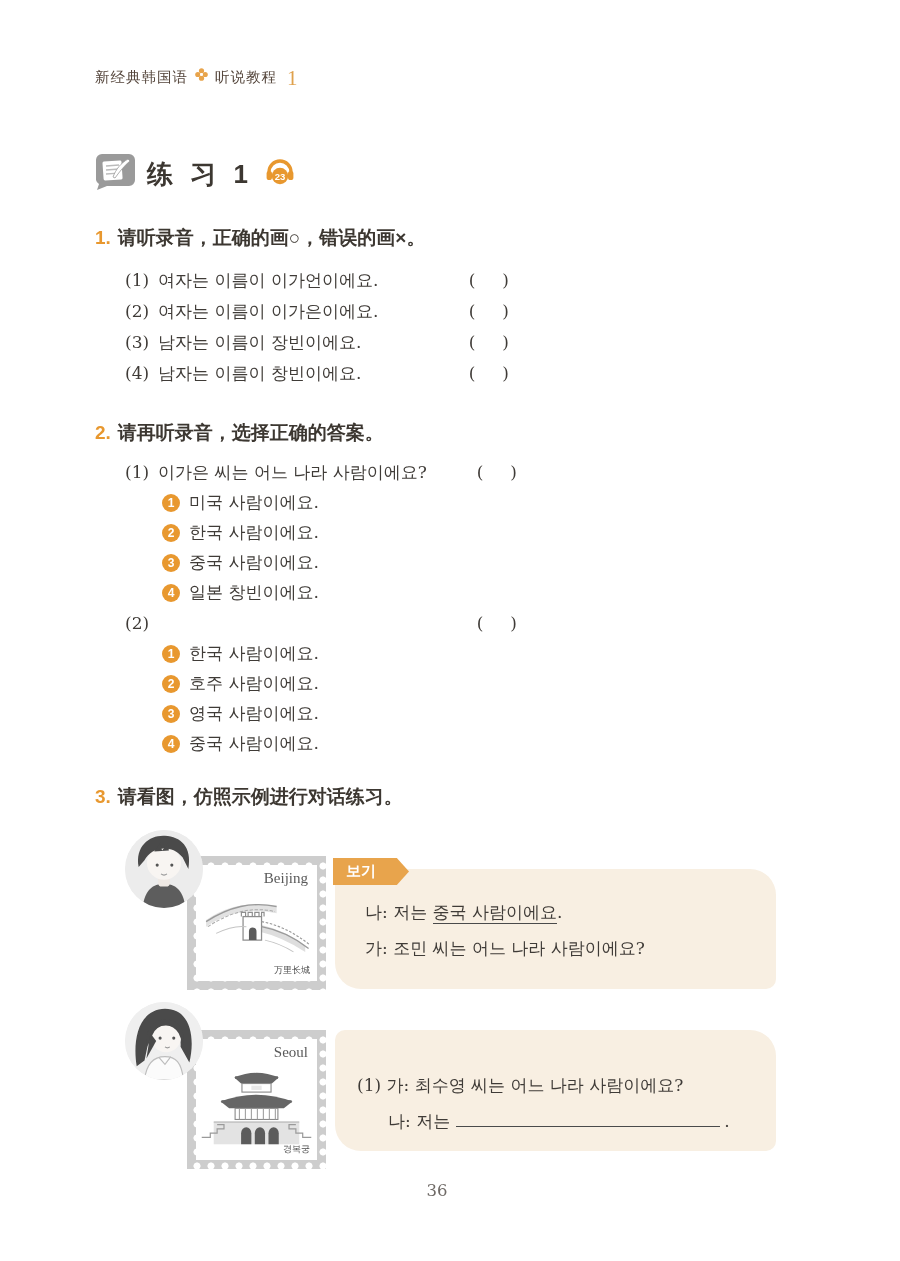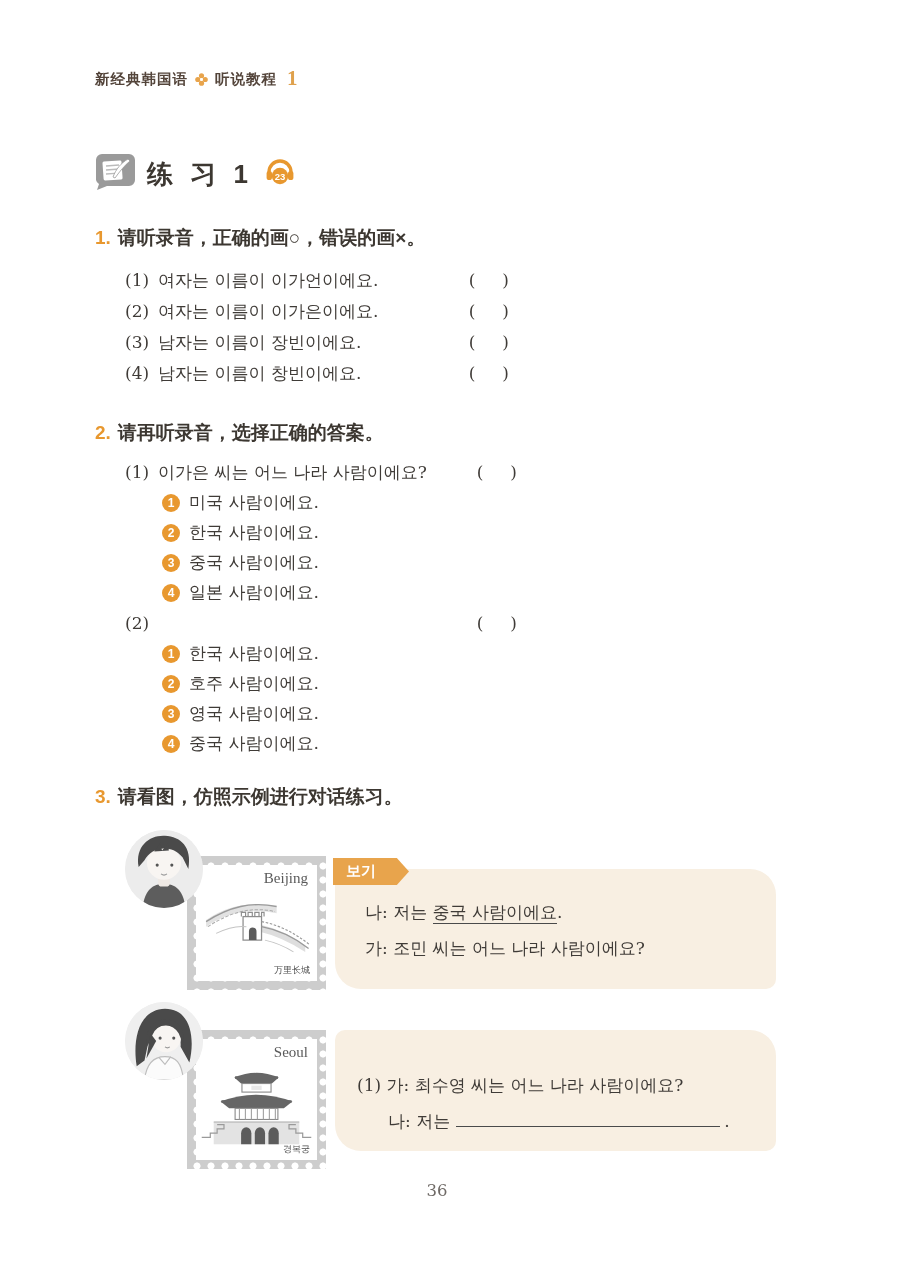--- a/index.html
+++ b/index.html
@@ -5,22 +5,22 @@
   * { margin:0; padding:0; box-sizing:border-box; }
   html,body { background:#ffffff; }
   .page {
     position:relative; width:900px; height:1261px; margin:0 auto;
     background:#fff; overflow:hidden;
     font-family:"Liberation Sans", sans-serif; color:#3c3731;
   }
   .content { padding:0 95px; }
 
   
-  .brand { display:flex; align-items:flex-end; gap:7px; padding-top:68px;
-           font-weight:bold; font-size:14.5px; color:#53443a; letter-spacing:1px; }
+  .brand { display:flex; align-items:flex-start; gap:7px; padding-top:68px;
+           font-weight:normal; font-size:14.5px; color:#53443a; letter-spacing:1px; }
   .brand .volume { color:#dfa14d; font-size:21px; line-height:1;
                    font-family:"Liberation Serif", serif; margin-left:3px; }
 
   
   .ex-title-row { margin-top:64px; display:flex; align-items:center; gap:11px; }
   .ex-title { font-size:26px; font-weight:bold; color:#3c3731; letter-spacing:5px; }
 
   
   .sec-head { font-size:19px; font-weight:bold; color:#3c3731; }
   .sec-num  { color:#e8982f; margin-right:7px; }
@@ -199,21 +199,21 @@
           <div class="opt">
             <span class="opt-num">2</span>
             <span>한국 사람이에요.</span>
           </div>
           <div class="opt">
             <span class="opt-num">3</span>
             <span>중국 사람이에요.</span>
           </div>
           <div class="opt">
             <span class="opt-num">4</span>
-            <span>일본 사람이에요.</span>
+            <span>일본 창빈이에요.</span>
           </div>
         </div>
 
         <div class="q-line">
           <span class="q-label">(2)</span>
           <span class="parens">
               <span>(</span>
               <span class="paren-gap"></span>
               <span>)</span>
             </span>

